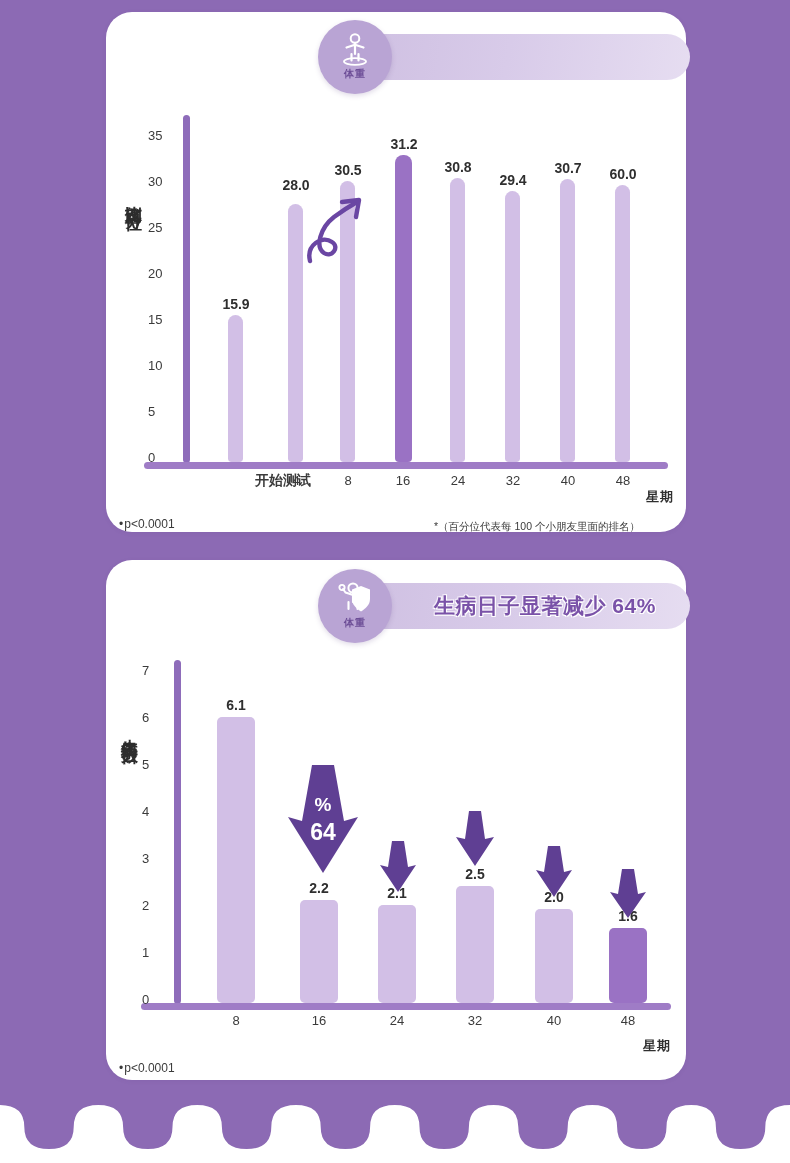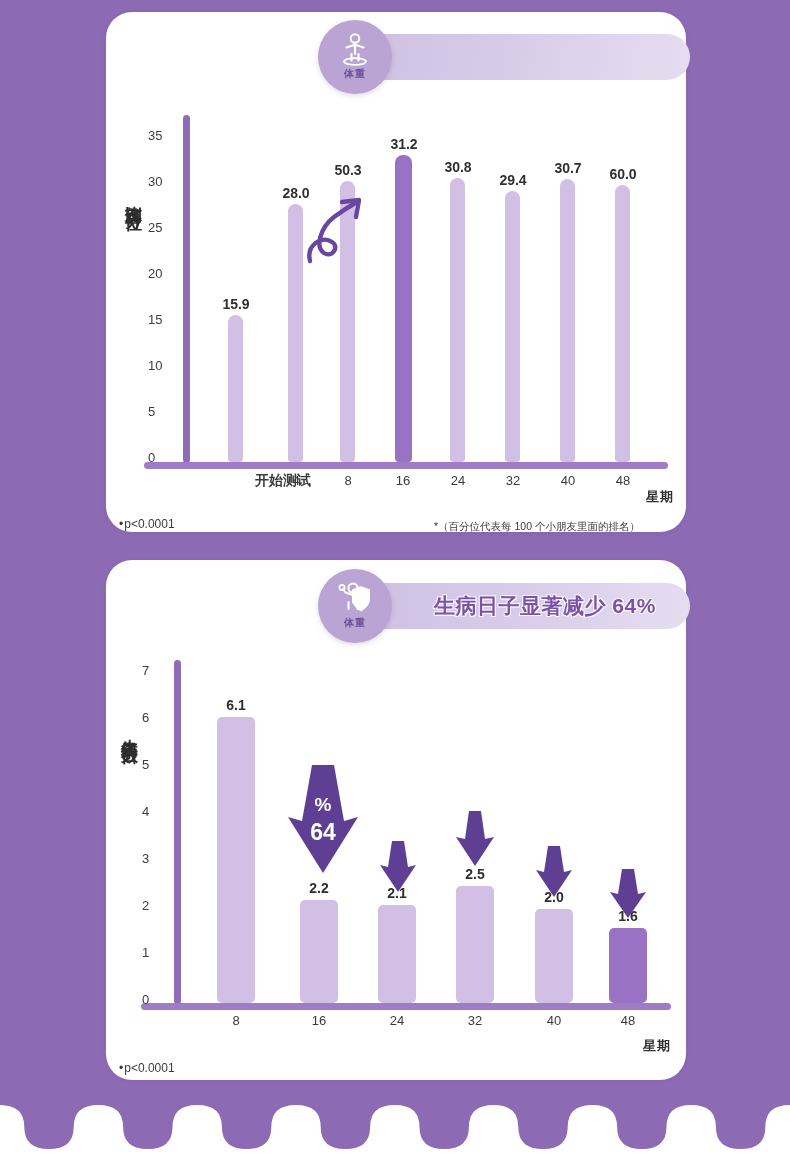--- a/index.html
+++ b/index.html
@@ -237,22 +237,22 @@
   <div class="bar" style="left:122px; width:15px; top:303px; height:147px;"></div>
   <div class="bar" style="left:182px; width:15px; top:192px; height:258px;"></div>
   <div class="bar" style="left:234px; width:15px; top:169px; height:281px;"></div>
   <div class="bar hl" style="left:289px; width:17px; top:143px; height:307px;"></div>
   <div class="bar" style="left:344px; width:15px; top:166px; height:284px;"></div>
   <div class="bar" style="left:399px; width:15px; top:179px; height:271px;"></div>
   <div class="bar" style="left:454px; width:15px; top:167px; height:283px;"></div>
   <div class="bar" style="left:509px; width:15px; top:173px; height:277px;"></div>
 
   <div class="bar-val" style="left:130px; top:284px;">15.9</div>
-  <div class="bar-val" style="left:190px; top:173px;">28.0</div>
-  <div class="bar-val" style="left:242px; top:150px;">50.3</div>
+  <div class="bar-val" style="left:190px; top:165px;">28.0</div>
+  <div class="bar-val" style="left:242px; top:150px;">30.5</div>
   <div class="bar-val" style="left:298px; top:124px;">31.2</div>
   <div class="bar-val" style="left:352px; top:147px;">30.8</div>
   <div class="bar-val" style="left:407px; top:160px;">29.4</div>
   <div class="bar-val" style="left:462px; top:148px;">30.7</div>
   <div class="bar-val" style="left:517px; top:154px;">60.0</div>
 
   <svg class="swirl" style="left:196px; top:183px;" width="66" height="72" viewBox="0 0 66 72">
     <path d="M8 66 C4 50, 20 40, 30 47 C38 52, 30 63, 22 58 C13 52, 18 33, 32 22 C40 16, 48 11, 55 7" fill="none" stroke="#6a46a3" stroke-width="4.4" stroke-linecap="round"></path>
     <path d="M40 7 L57 5 L54 22" fill="none" stroke="#6a46a3" stroke-width="4.4" stroke-linecap="round" stroke-linejoin="round"></path>
   </svg>

